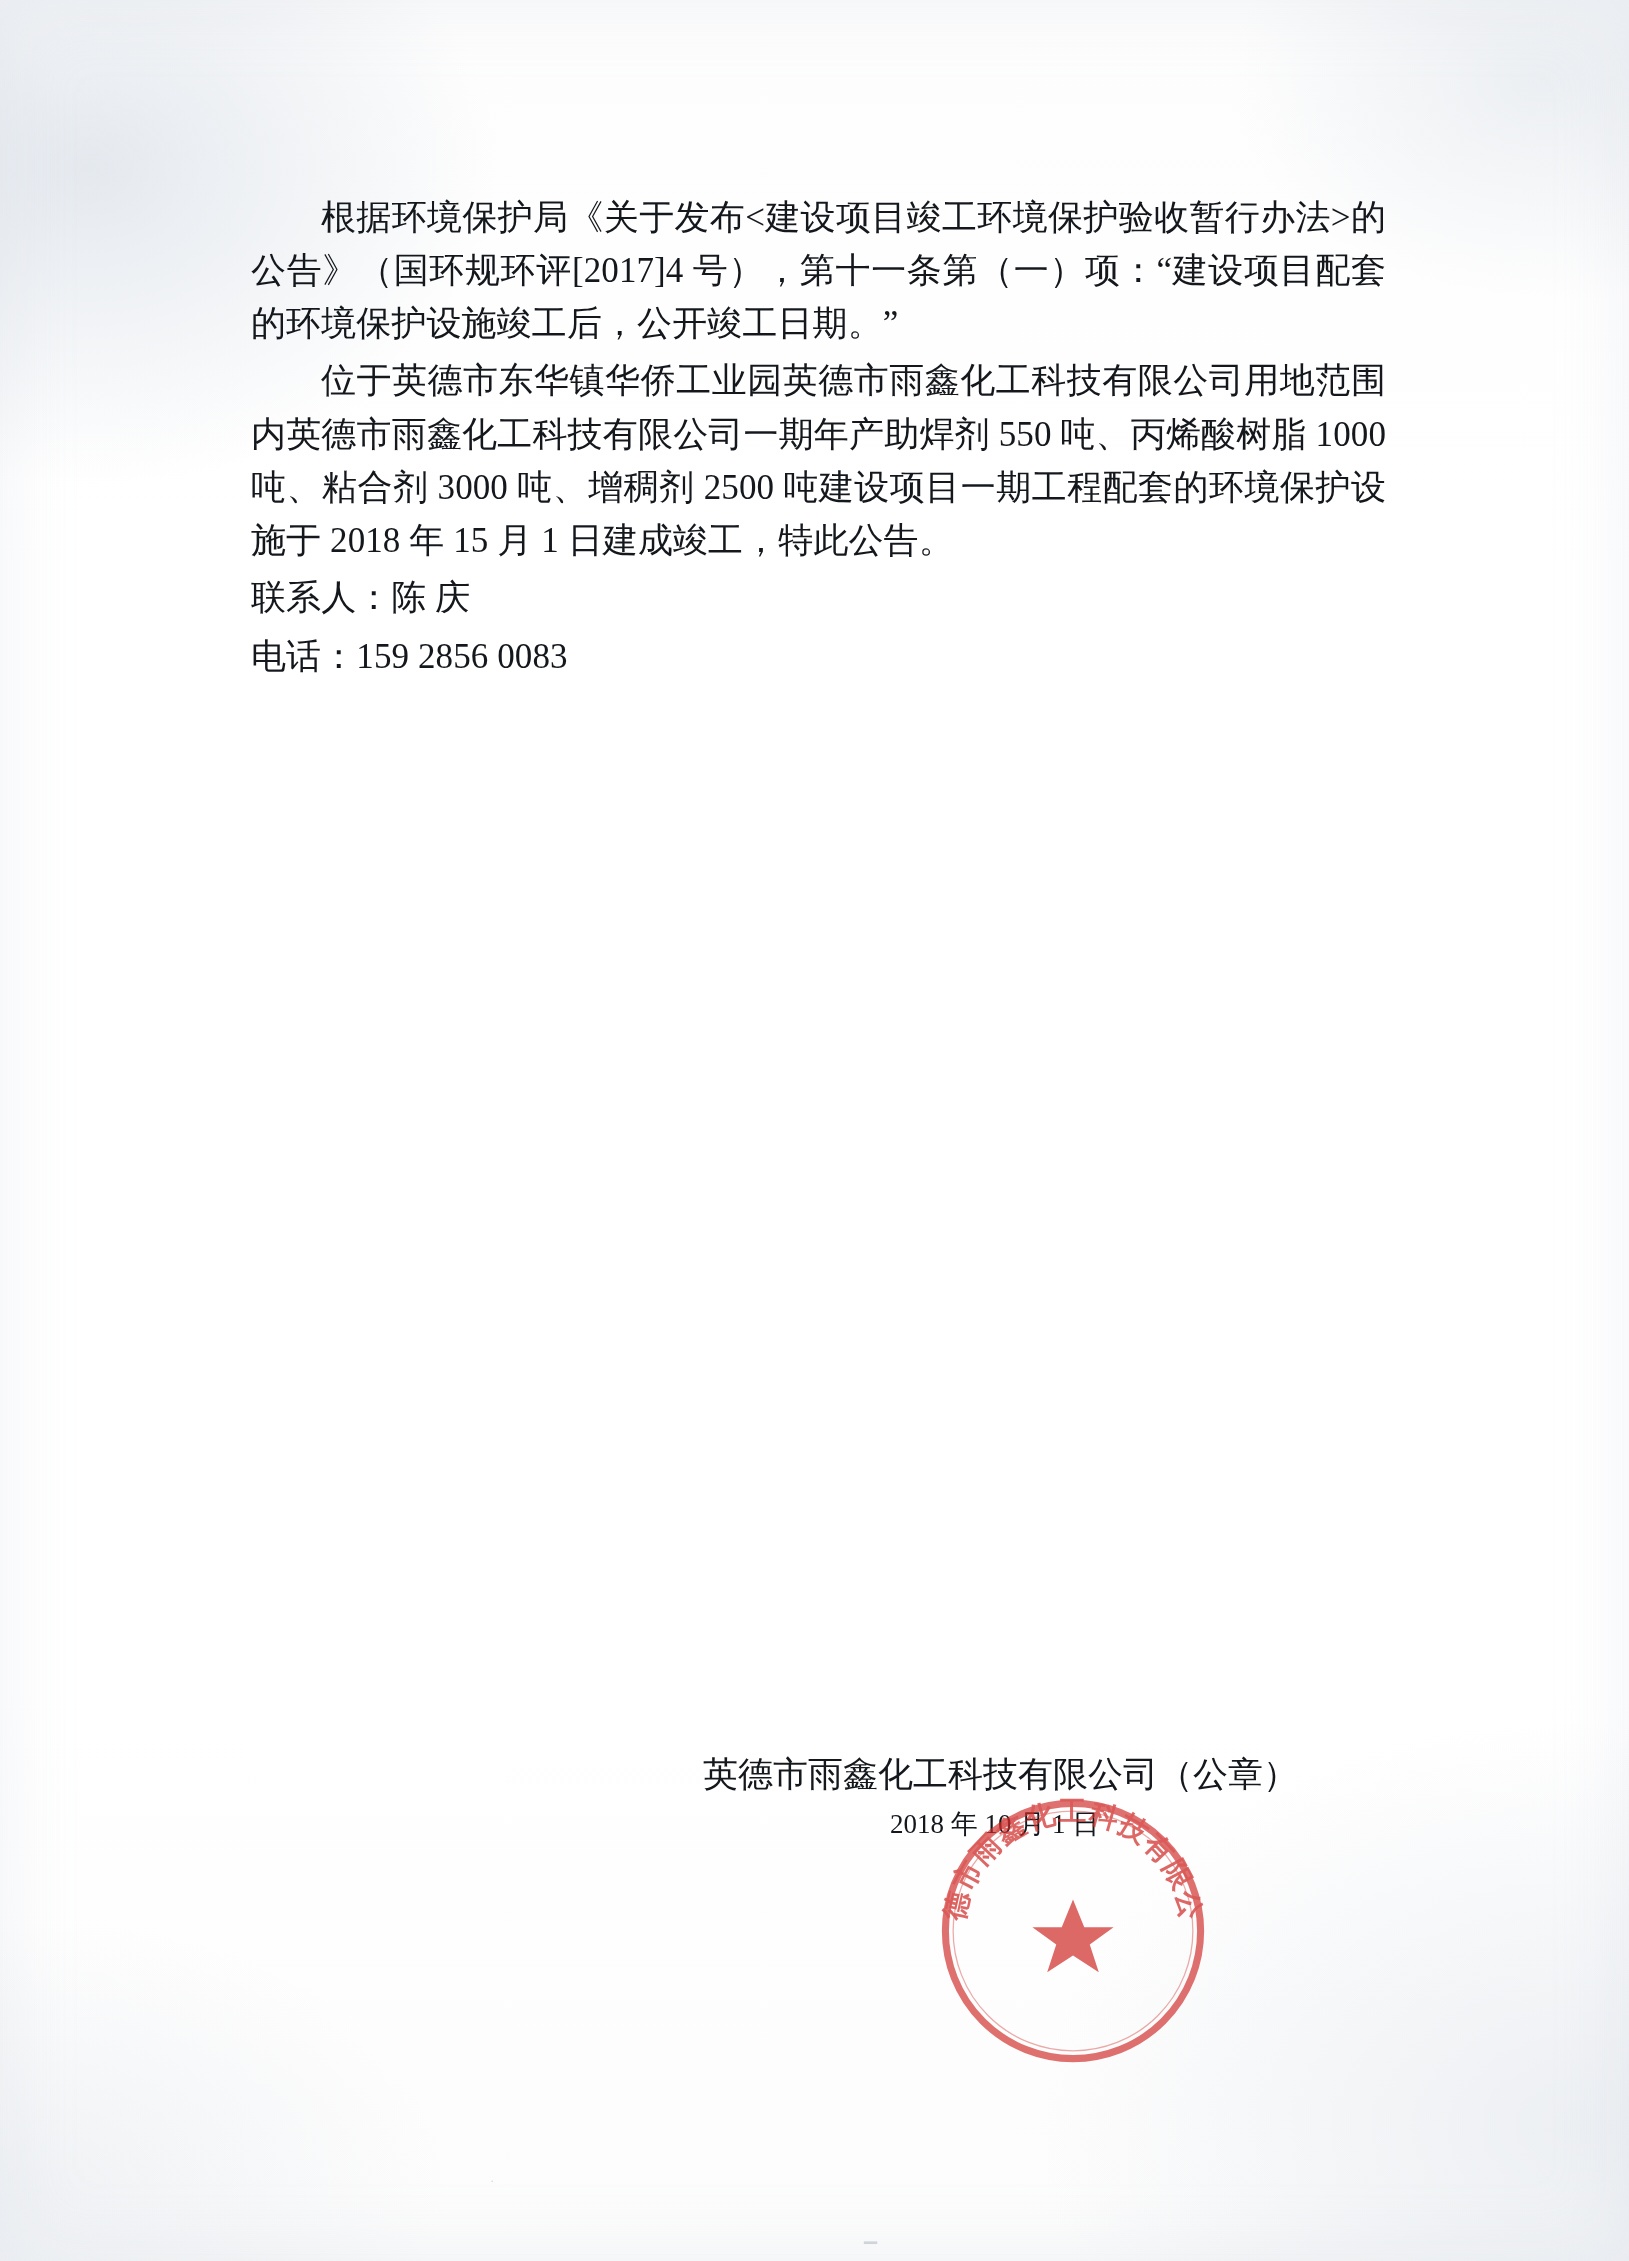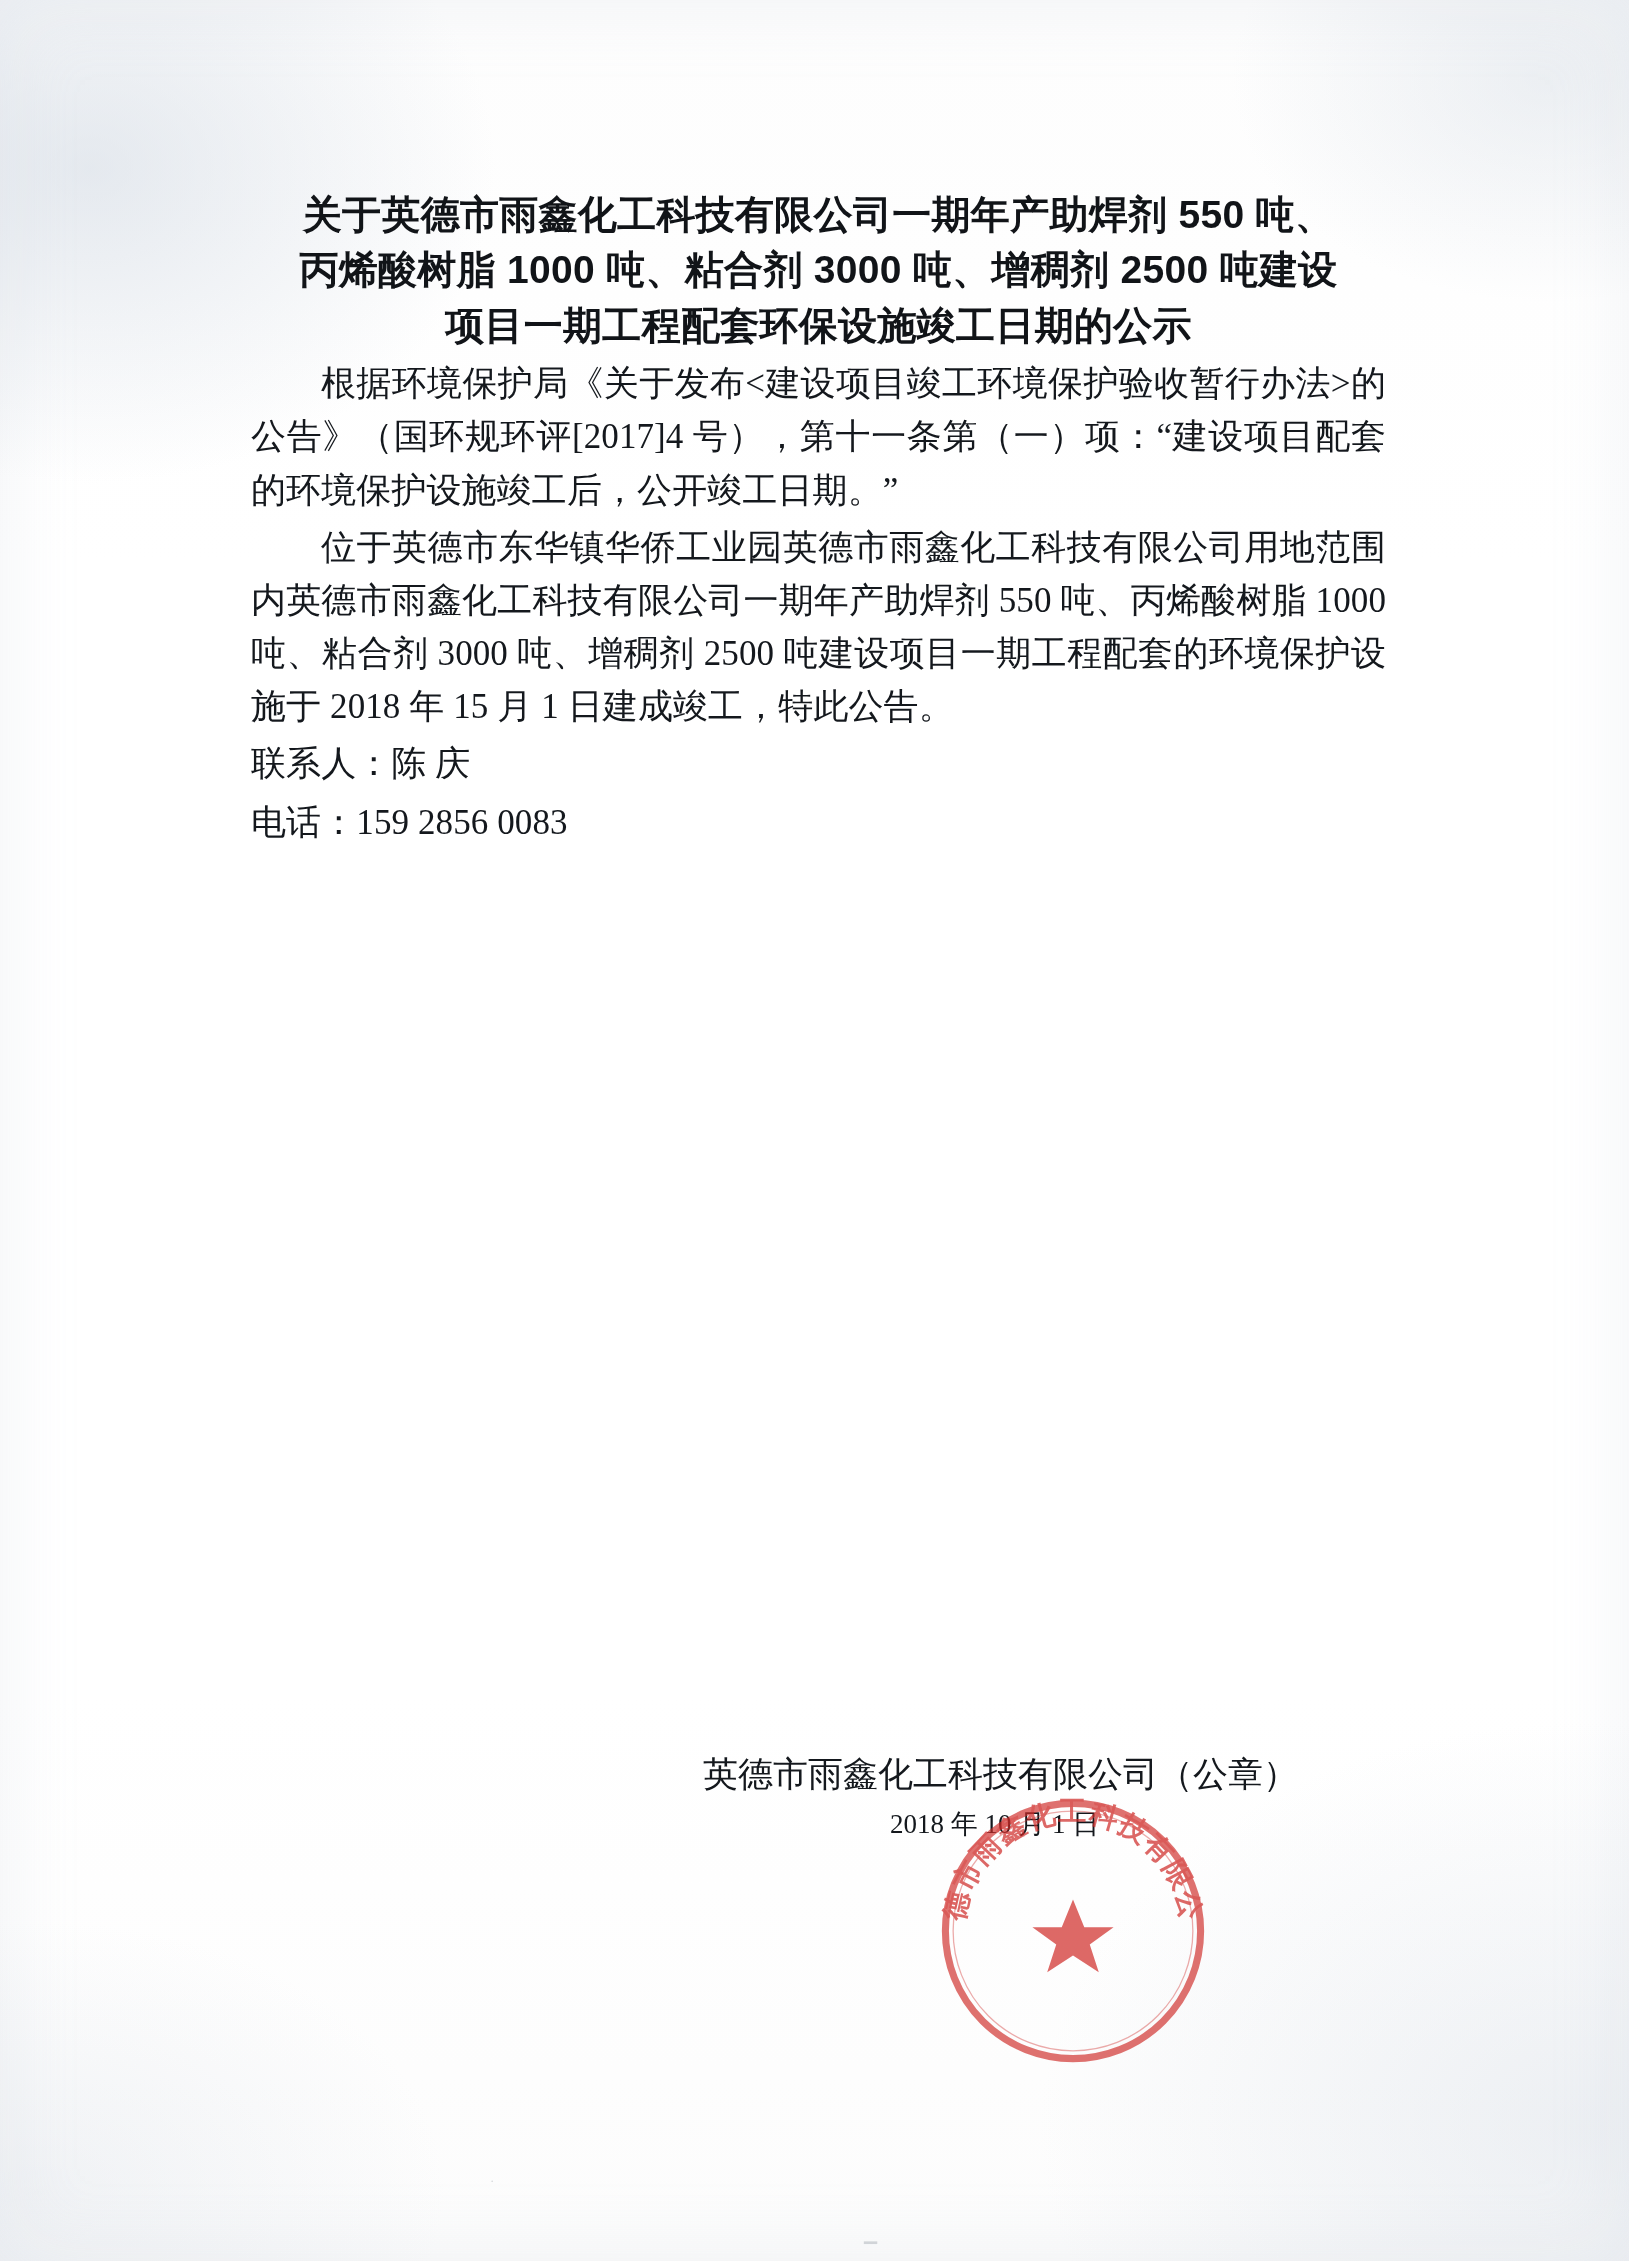--- a/index.html
+++ b/index.html
@@ -127,25 +127,20 @@
   }
 </style>
 </head>
 <body>
 
 <div class="page">
   <div class="sheet">
 
     <div class="content">
 
-      <div class="doc-title">
-        <span class="tline">关于英德市雨鑫化工科技有限公司一期年产助焊剂 550 吨、</span>
-        <span class="tline">丙烯酸树脂 1000 吨、粘合剂 3000 吨、增稠剂 2500 吨建设</span>
-        <span class="tline">项目一期工程配套环保设施竣工日期的公示</span>
-      </div>
 
       <div class="body-block">
         <p class="para">根据环境保护局《关于发布&lt;建设项目竣工环境保护验收暂行办法&gt;的公告》（国环规环评[2017]4 号），第十一条第（一）项：“建设项目配套的环境保护设施竣工后，公开竣工日期。”</p>
         <p class="para">位于英德市东华镇华侨工业园英德市雨鑫化工科技有限公司用地范围内英德市雨鑫化工科技有限公司一期年产助焊剂 550 吨、丙烯酸树脂 1000 吨、粘合剂 3000 吨、增稠剂 2500 吨建设项目一期工程配套的环境保护设施于 2018 年 15 月 1 日建成竣工，特此公告。</p>
       </div>
 
       <div class="contact-block">
         <p class="contact">联系人：陈  庆</p>
         <p class="contact">电话：159  2856  0083</p>
       </div>

